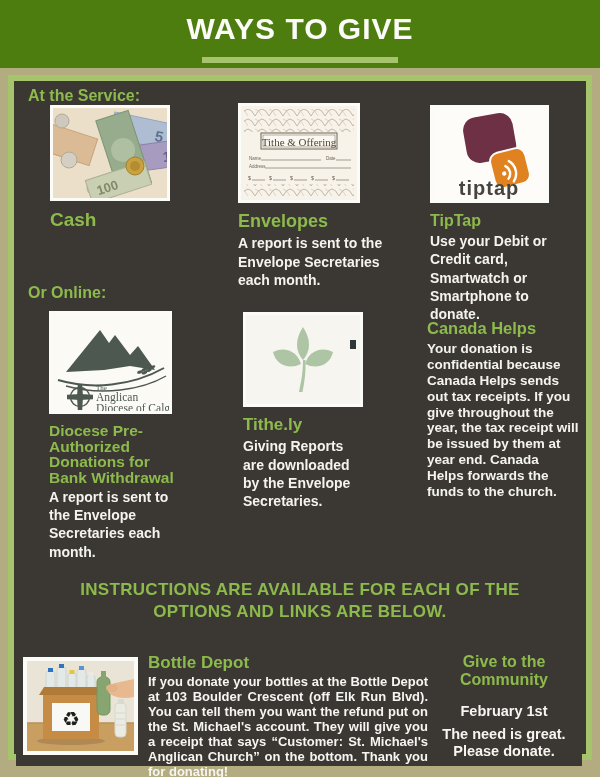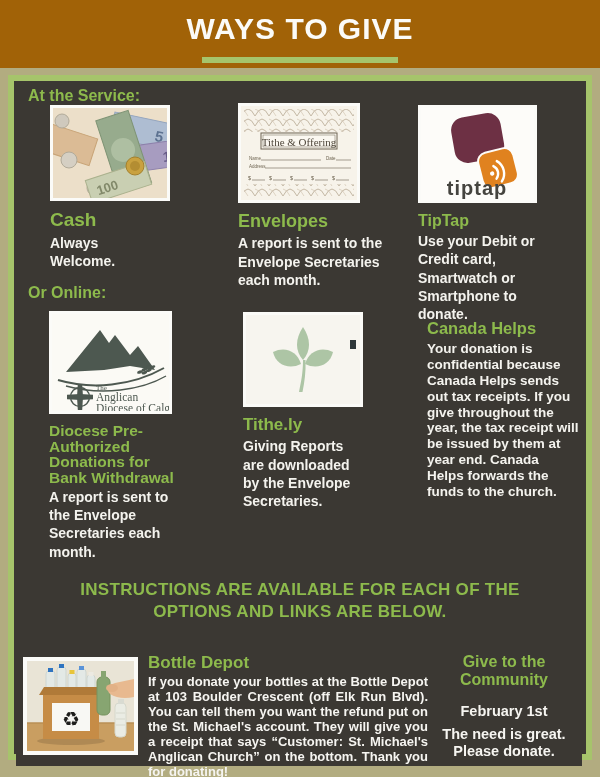--- a/index.html
+++ b/index.html
@@ -1,35 +1,35 @@
 <!DOCTYPE html>
 <html><head>
 <meta charset="utf-8">
 <style>
   html,body{margin:0;padding:0;background:#6b6a62;}
   .poster{position:relative;width:600px;height:777px;background:#b2ac80;overflow:hidden;
           font-family:"Liberation Sans",sans-serif;-webkit-font-smoothing:antialiased;}
   
-  .topbar{position:absolute;left:0;top:0;width:600px;height:68px;background:#a16207;}
+  .topbar{position:absolute;left:0;top:0;width:600px;height:68px;background:#4d7c0f;}
   .poster-title{margin:0;padding-top:12px;text-align:center;font-size:30px;font-weight:bold;
                 letter-spacing:1px;color:#fbfbf8;}
   .title-underline{position:absolute;left:202px;top:57px;width:196px;height:6px;background:#a6c46b;}
   
   .frame{position:absolute;left:8px;top:75px;width:584px;height:685px;box-sizing:border-box;
          border:6px solid #a6c46b;background:#3b3833;}
   .sec-heading{position:absolute;color:#8dba4c;font-weight:bold;font-size:16px;}
   #h-service{left:14px;top:6px;}
   #h-online{left:14px;top:203px;}
   .card{position:absolute;}
   .card .imgframe{display:inline-block;border:3px solid #fbfbf8;background:#f7f5ef;font-size:0;line-height:0;}
   .card h3{margin:8px 0 3px;color:#8dba4c;line-height:1.08;}
   .card p{margin:0;color:#f4f3ee;font-weight:600;font-size:14px;line-height:1.3;}
   .c1{left:36px;top:24px;width:140px;}  .c1 h3{font-size:19px;} .c1 p{width:92px;}
   .c2{left:224px;top:22px;width:152px;} .c2 h3{font-size:18px;}
-  .c3{left:404px;top:24px;width:128px;} .c3 h3{font-size:16px;}
+  .c3{left:416px;top:24px;width:128px;} .c3 h3{font-size:16px;}
   .c4{left:35px;top:230px;width:135px;} .c4 h3{font-size:15.5px;line-height:1.0;} .c4 p{width:130px;}
   .c5{left:229px;top:231px;width:122px;} .c5 h3{font-size:17px;}
   .c6{left:413px;top:231px;width:152px;} .c6 h3{font-size:16.5px;} .c6 p{font-size:13.5px;line-height:1.18;}
   .instructions{position:absolute;left:0;right:0;top:498px;text-align:center;}
   .instructions span{display:inline-block;max-width:452px;color:#8dba4c;font-weight:bold;
                      font-size:17px;line-height:1.3;letter-spacing:.3px;}
   
   .bottom{position:absolute;left:16px;top:650px;width:566px;height:116px;background:#3b3833;}
   .bottle-photo{position:absolute;left:7px;top:7px;border:4px solid #fbfbf8;background:#e9e4d6;
                 font-size:0;line-height:0;}
@@ -81,21 +81,20 @@
           </g>
           <g transform="translate(36,84) rotate(-18)">
             <rect x="0" y="-12" width="62" height="24" fill="#c9cfb2" stroke="#aab18d"></rect>
             <text x="8" y="6" font-size="13" font-weight="bold" fill="#82896a">100</text>
           </g>
           <circle cx="82" cy="58" r="9" fill="#c9a13f" stroke="#a5812c"></circle>
           <circle cx="82" cy="58" r="5" fill="#b38d32"></circle>
         </svg>
       </span>
       <h3>Cash</h3>
-      <p>Always Welcome.</p>
     </div>
 
     <div class="card c2">
       <span class="imgframe">
         <svg width="116" height="94" viewBox="0 0 116 94">
           <defs>
             <pattern id="guil" patternUnits="userSpaceOnUse" width="14" height="10">
               <path d="M0 10 Q7 -4 14 10" fill="none" stroke="#a5937a" stroke-width="0.8"></path>
               <path d="M-7 10 Q0 -4 7 10" fill="none" stroke="#bdae96" stroke-width="0.6"></path>
             </pattern>

